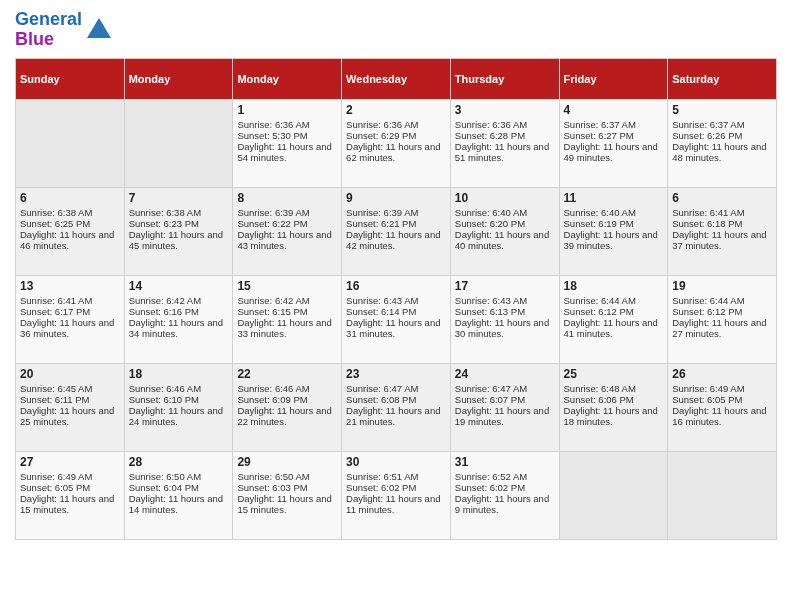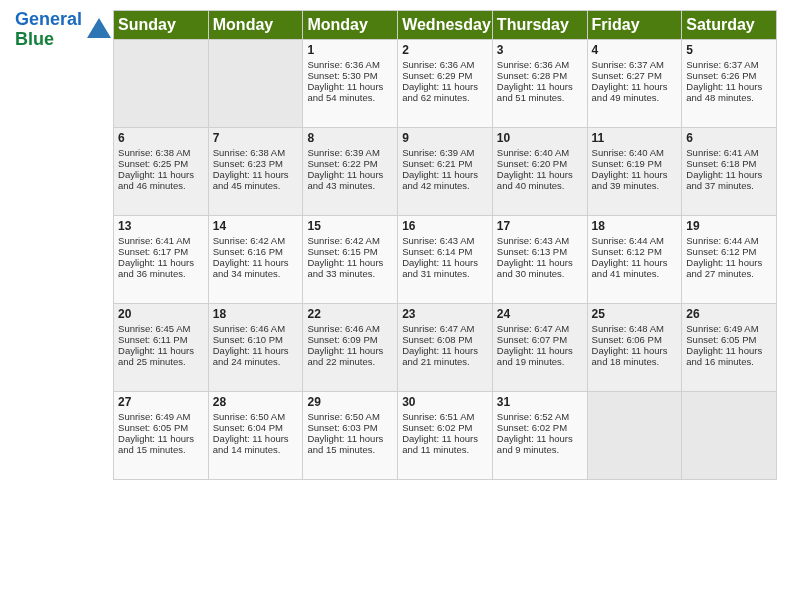--- a/index.html
+++ b/index.html
@@ -8,20 +8,21 @@
       background: #fff;
       width: 792px;
       height: 612px;
       overflow: hidden;
     }
     .page {
       width: 792px;
       height: 443px;
       padding: 10px 15px 10px 15px;
       display: flex;
+      flex-direction: column;
     }
     .header {
       display: flex;
       justify-content: space-between;
       align-items: flex-start;
       margin-bottom: 8px;
     }
     .logo {
       display: flex;
       align-items: center;
@@ -54,25 +55,25 @@
       color: #555;
       margin-top: 2px;
     }
     .calendar {
       flex: 1;
       border-collapse: collapse;
       width: 100%;
       table-layout: fixed;
     }
     .calendar thead tr th {
-      background: #4d7c0f;
+      background: #b91c1c;
       color: #fff;
-      font-size: 16px;
+      font-size: 11px;
       font-weight: bold;
-      padding: 5px 4px;
+      padding: 14px 4px;
       text-align: left;
       border: 1px solid #ccc;
     }
     .calendar tbody tr td {
       vertical-align: top;
       border: 1px solid #d0d0d0;
       padding: 3px 4px;
       font-size: 9.5px;
       color: #333;
       height: 88px;
@@ -97,21 +98,21 @@
   </style>
 </head>
 <body>
 
 <div class="page">
   <div class="header">
     <div class="logo">
       <div>
         <div class="logo-text">
           <span>General</span><br>
-          <span style="color:#15803d;">Blue</span>
+          <span style="color:#a21caf;">Blue</span>
         </div>
       </div>
       <svg class="logo-icon" viewBox="0 0 28 28">
         <polygon points="14,2 26,22 2,22" fill="#2e75b6"></polygon>
       </svg>
     </div>
     <div class="title-block">
       <div class="month-title"></div>
       <div class="location"></div>
     </div>

